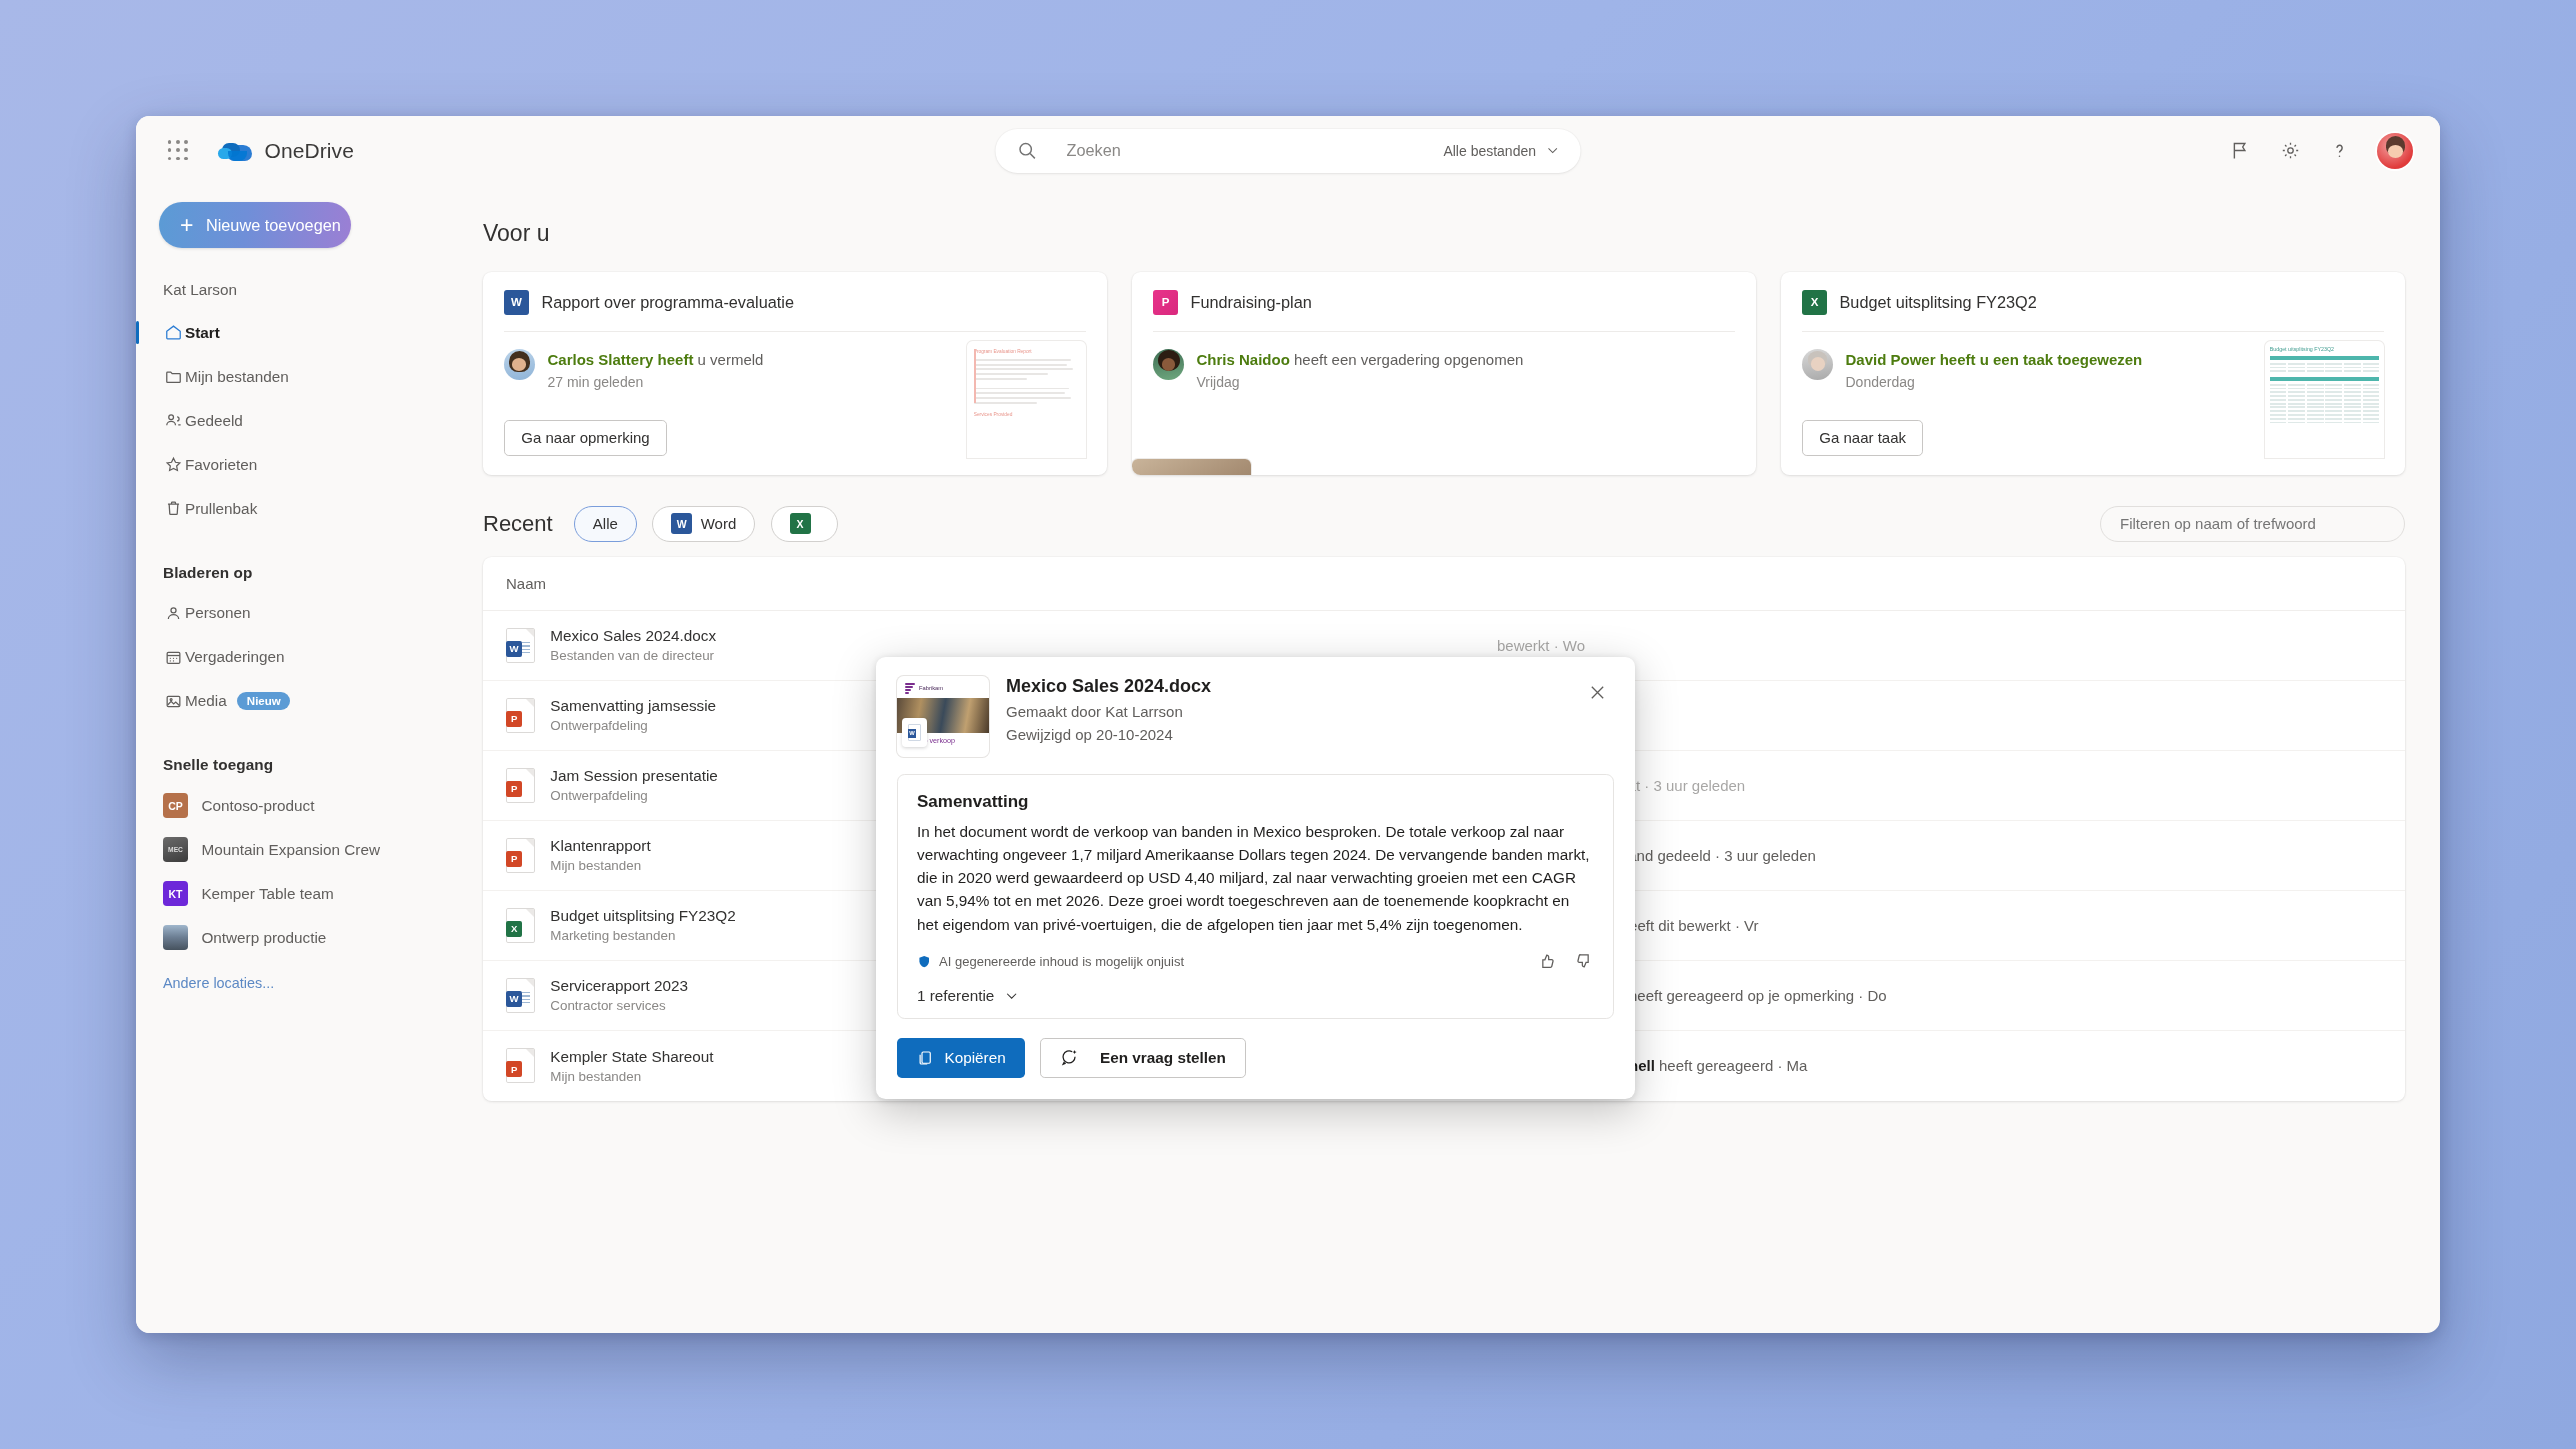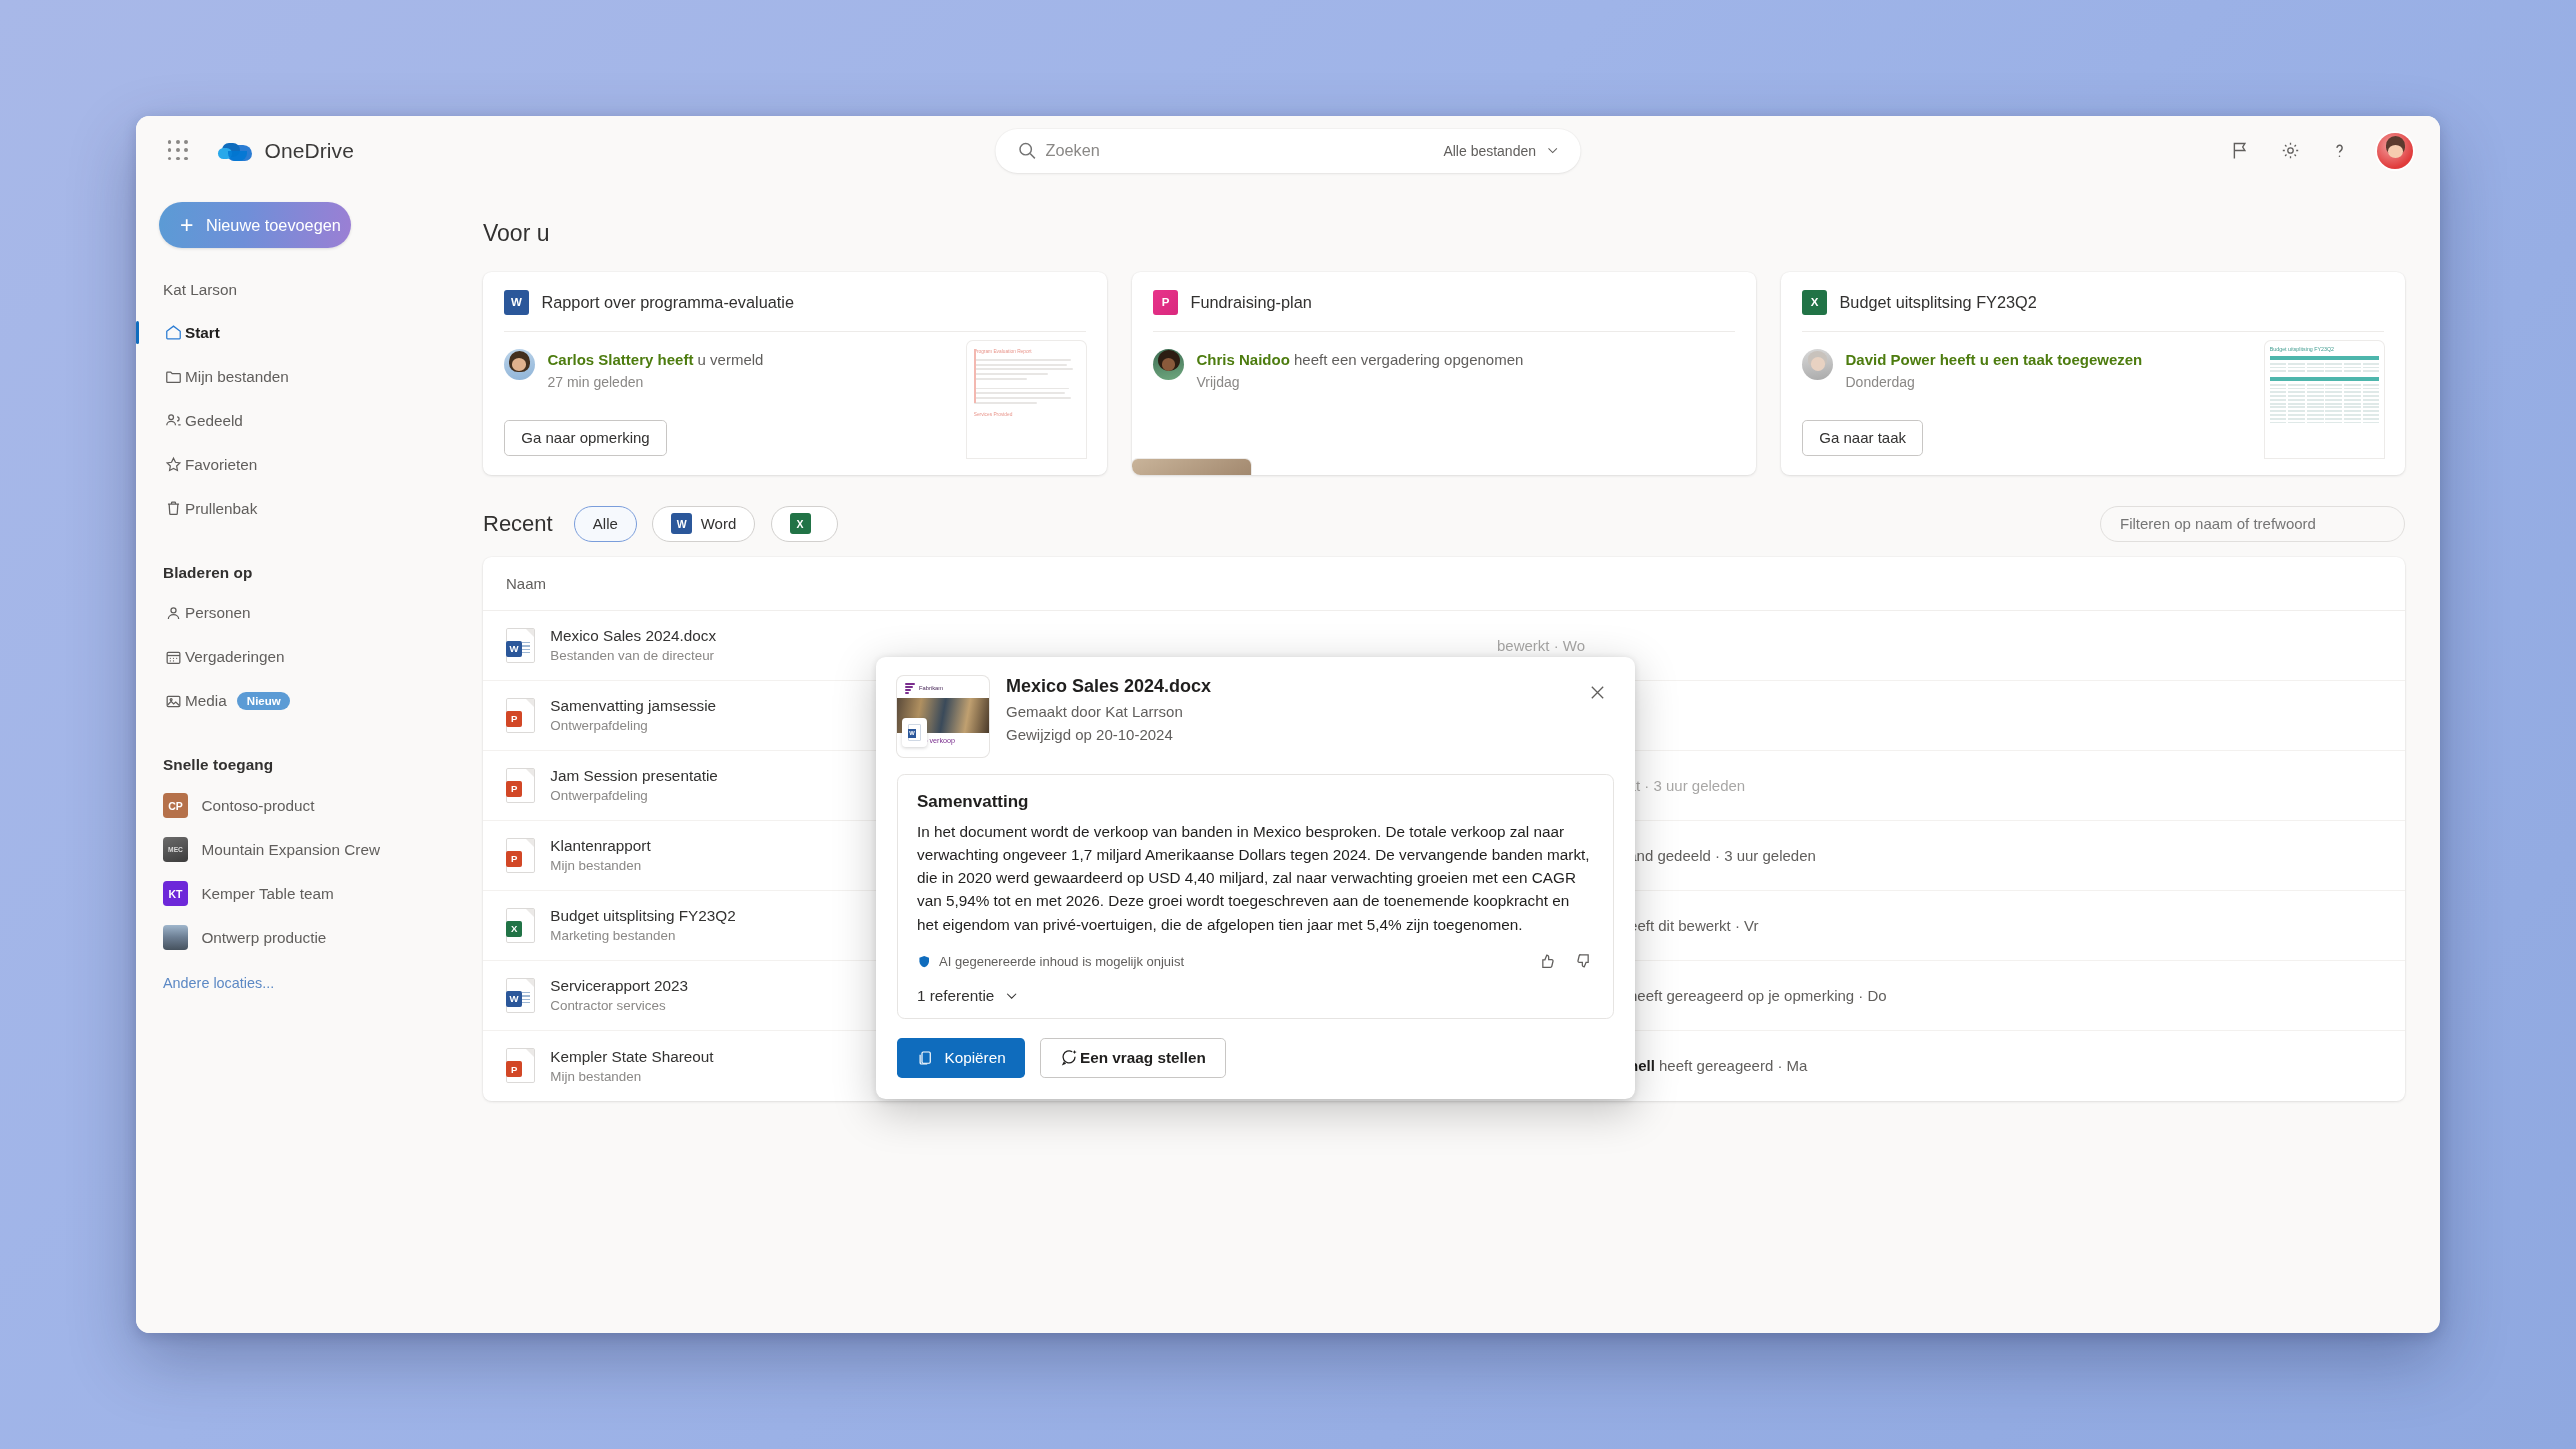--- a/index.html
+++ b/index.html
@@ -45,21 +45,21 @@
   .searchwrap { position: absolute; left: 50%; transform: translateX(-50%);
     width: 585px; }
   .searchbox {
     height: 44px; background: #fff; border-radius: 23px;
     display: flex; align-items: center; padding: 0 7.7px 0 21px;
     box-shadow: 0 1px 2.9px rgba(0,0,0,.07), 0 0 0 1px rgba(0,0,0,.025);
   }
   .searchbox .sicon { width: 21px; height: 21px; flex: 0 0 21px; opacity: .55; }
   .searchbox input {
     border: 0; outline: 0; flex: 1; font-size: 16.3px; color: #323130;
-    background: transparent; font-family: inherit; margin-left: 8px;
+    background: transparent; font-family: inherit; margin-left: 29px;
   }
   .searchbox input::placeholder { color: #8a8886; }
   .scope { display: flex; align-items: center; gap: 9px; font-size: 14px;
     color: #605e5c; padding: 0 13.4px 0 9.6px; cursor: pointer; white-space: nowrap; text-align: right; }
 
   .topright { margin-left: auto; display: flex; align-items: center; gap: 9.6px; }
   .ticon { width: 40px; height: 40px; display: flex; align-items: center;
     justify-content: center; border-radius: 4.8px; cursor: pointer; color: #605e5c; }
   .avatar-top { width: 36px; height: 36px; border-radius: 50%; margin-left: 7.7px;
     background: radial-gradient(circle at 40% 35%, #f3a0a0, #e03b3b 70%);
@@ -272,21 +272,21 @@
   .m-ref { margin-top: 15.3px; font-size: 15.3px; color: #323130;
     display: flex; align-items: center; gap: 9.6px; cursor: pointer; }
 
   .m-actions { display: flex; gap: 15.3px; margin-top: 19px; }
   .btn-pri { height: 40px; background: #0f6cbd; color: #fff; border: 0;
     border-radius: 4.8px; padding: 0 19px; font-size: 15.3px; cursor: pointer;
     display: flex; align-items: center; gap: 10.5px; font-family: inherit; }
   .btn-sec { height: 40px; background: #fff; color: #201f1e;
     border: 1px solid #c8c6c4; border-radius: 4.8px; padding: 0 19px;
     font-size: 15.3px; font-weight: bold; cursor: pointer;
-    display: flex; align-items: center; gap: 1px; font-family: inherit; }
+    display: flex; align-items: center; gap: 21px; font-family: inherit; }
 
   .dimmed { opacity: .55; }
 </style>
 </head>
 <body>
 
 <div class="window">
 
   <div class="topbar">
     <div class="waffle">

